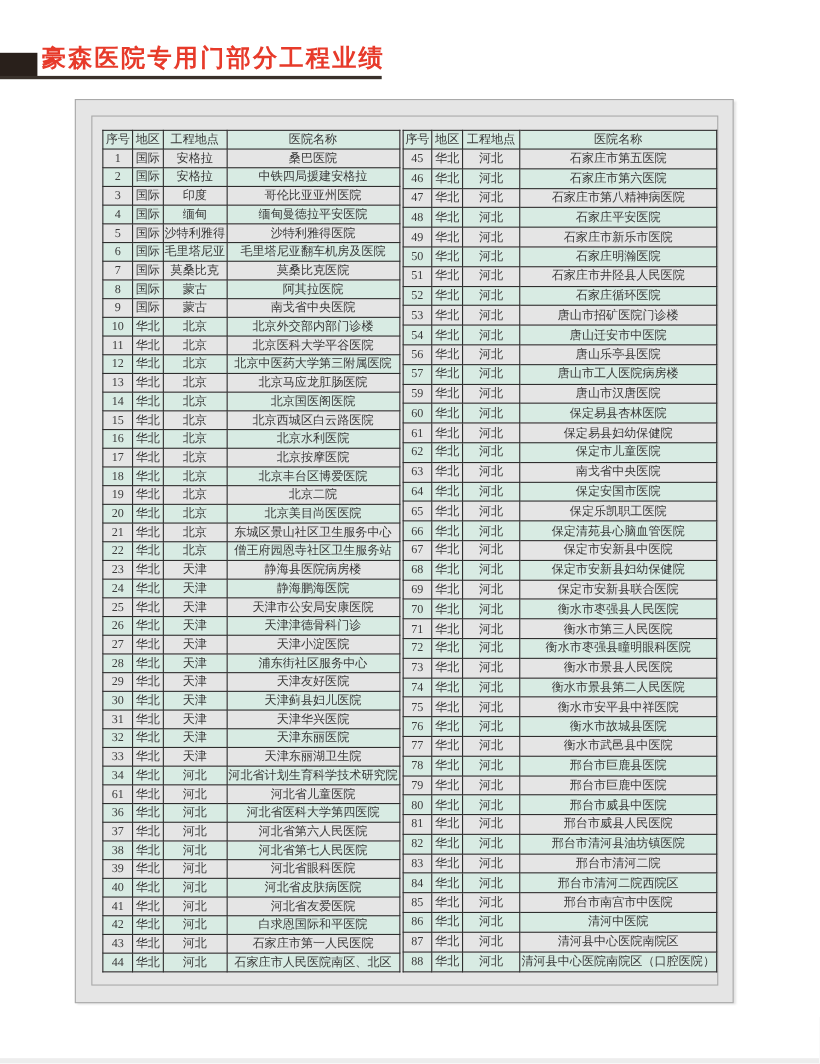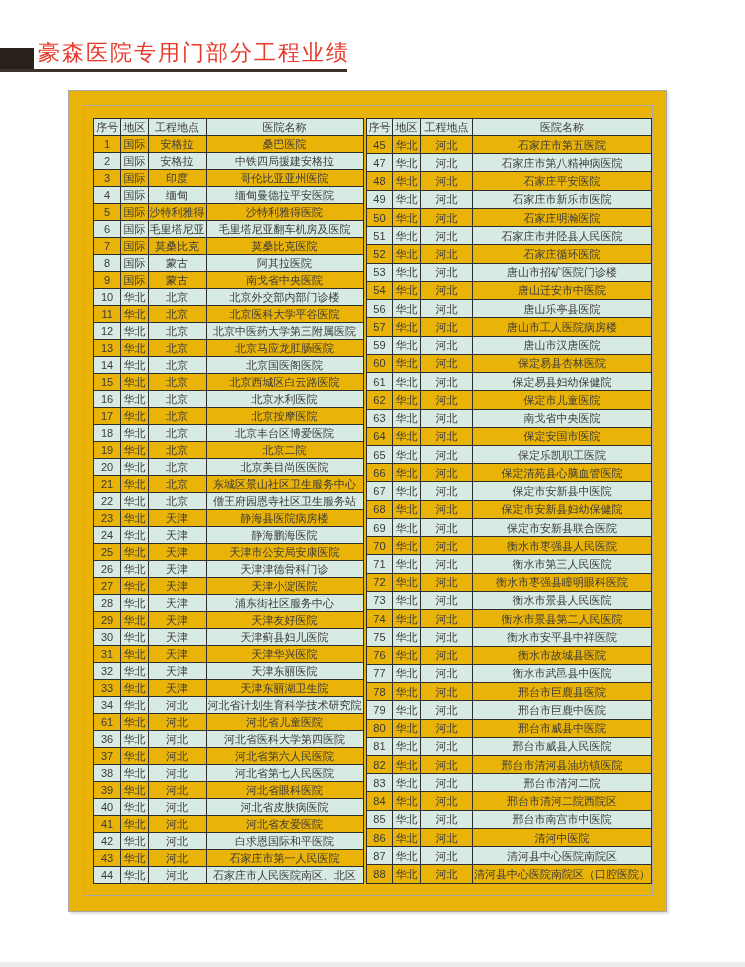--- a/index.html
+++ b/index.html
@@ -1,27 +1,27 @@
 <!DOCTYPE html>
 <html><head>
 <meta charset="utf-8">
 <style>
   html,body { margin:0; padding:0; background:#ffffff; }
   body { width:745px; height:967px; font-family:"Liberation Sans","DejaVu Sans",sans-serif; }
   .page { position:relative; width:745px; height:967px; background:#ffffff; overflow:hidden; }
 
   
   .accent-block { position:absolute; left:0; top:48px; width:34px; height:22px; background:#29201b; }
-  .page-title { position:absolute; left:38px; top:38px; margin:0; font-size:22px; font-weight:normal;
+  .page-title { position:absolute; left:38px; top:38px; margin:0; font-size:22px; font-weight:bold;
                 color:#e73a2a; letter-spacing:2px; line-height:30px; }
   .title-underline { position:absolute; left:0; top:69px; width:347px; height:3px; background:#3a322c; }
 
   
   .outer-frame { position:absolute; left:68px; top:90px; width:597px; height:820px;
-                 border:1px solid #a9a9a9; background:#eab308; box-shadow:2px 2px 2px rgba(0,0,0,0.12); }
+                 border:1px solid #a9a9a9; background:#e5e5e5; box-shadow:2px 2px 2px rgba(0,0,0,0.12);font-family:Liberation Serif, serif; }
   .inner-frame { position:absolute; left:14px; top:14px; width:568px; height:789px; border:1px solid #a9a9a9; }
   .tables { position:absolute; left:9px; top:12px; display:flex; gap:2px; }
 
   table { border-collapse:collapse; table-layout:fixed; font-size:11px; color:#3a3a3a; }
   th, td { border:1px solid #2e2e2e; text-align:center; vertical-align:middle; height:16px;
            padding:0 1px; white-space:nowrap; overflow:hidden; font-weight:normal; line-height:16px; }
   th { background:#d8ebe3; }
   tbody tr:nth-child(even) td { background:#d8ebe3; }
 
   .t-left  .c-no{width:28px} .t-left  .c-region{width:28px} .t-left  .c-loc{width:57px} .t-left  .c-hosp{width:156px}
@@ -341,20 +341,26 @@
               </tr>
             </thead>
           <tbody>
               <tr>
                 <td>45</td>
                 <td>华北</td>
                 <td>河北</td>
                 <td>石家庄市第五医院</td>
               </tr>
               <tr>
+                <td>46</td>
+                <td>华北</td>
+                <td>河北</td>
+                <td>石家庄市第六医院</td>
+              </tr>
+              <tr>
                 <td>47</td>
                 <td>华北</td>
                 <td>河北</td>
                 <td>石家庄市第八精神病医院</td>
               </tr>
               <tr>
                 <td>48</td>
                 <td>华北</td>
                 <td>河北</td>
                 <td>石家庄平安医院</td>

